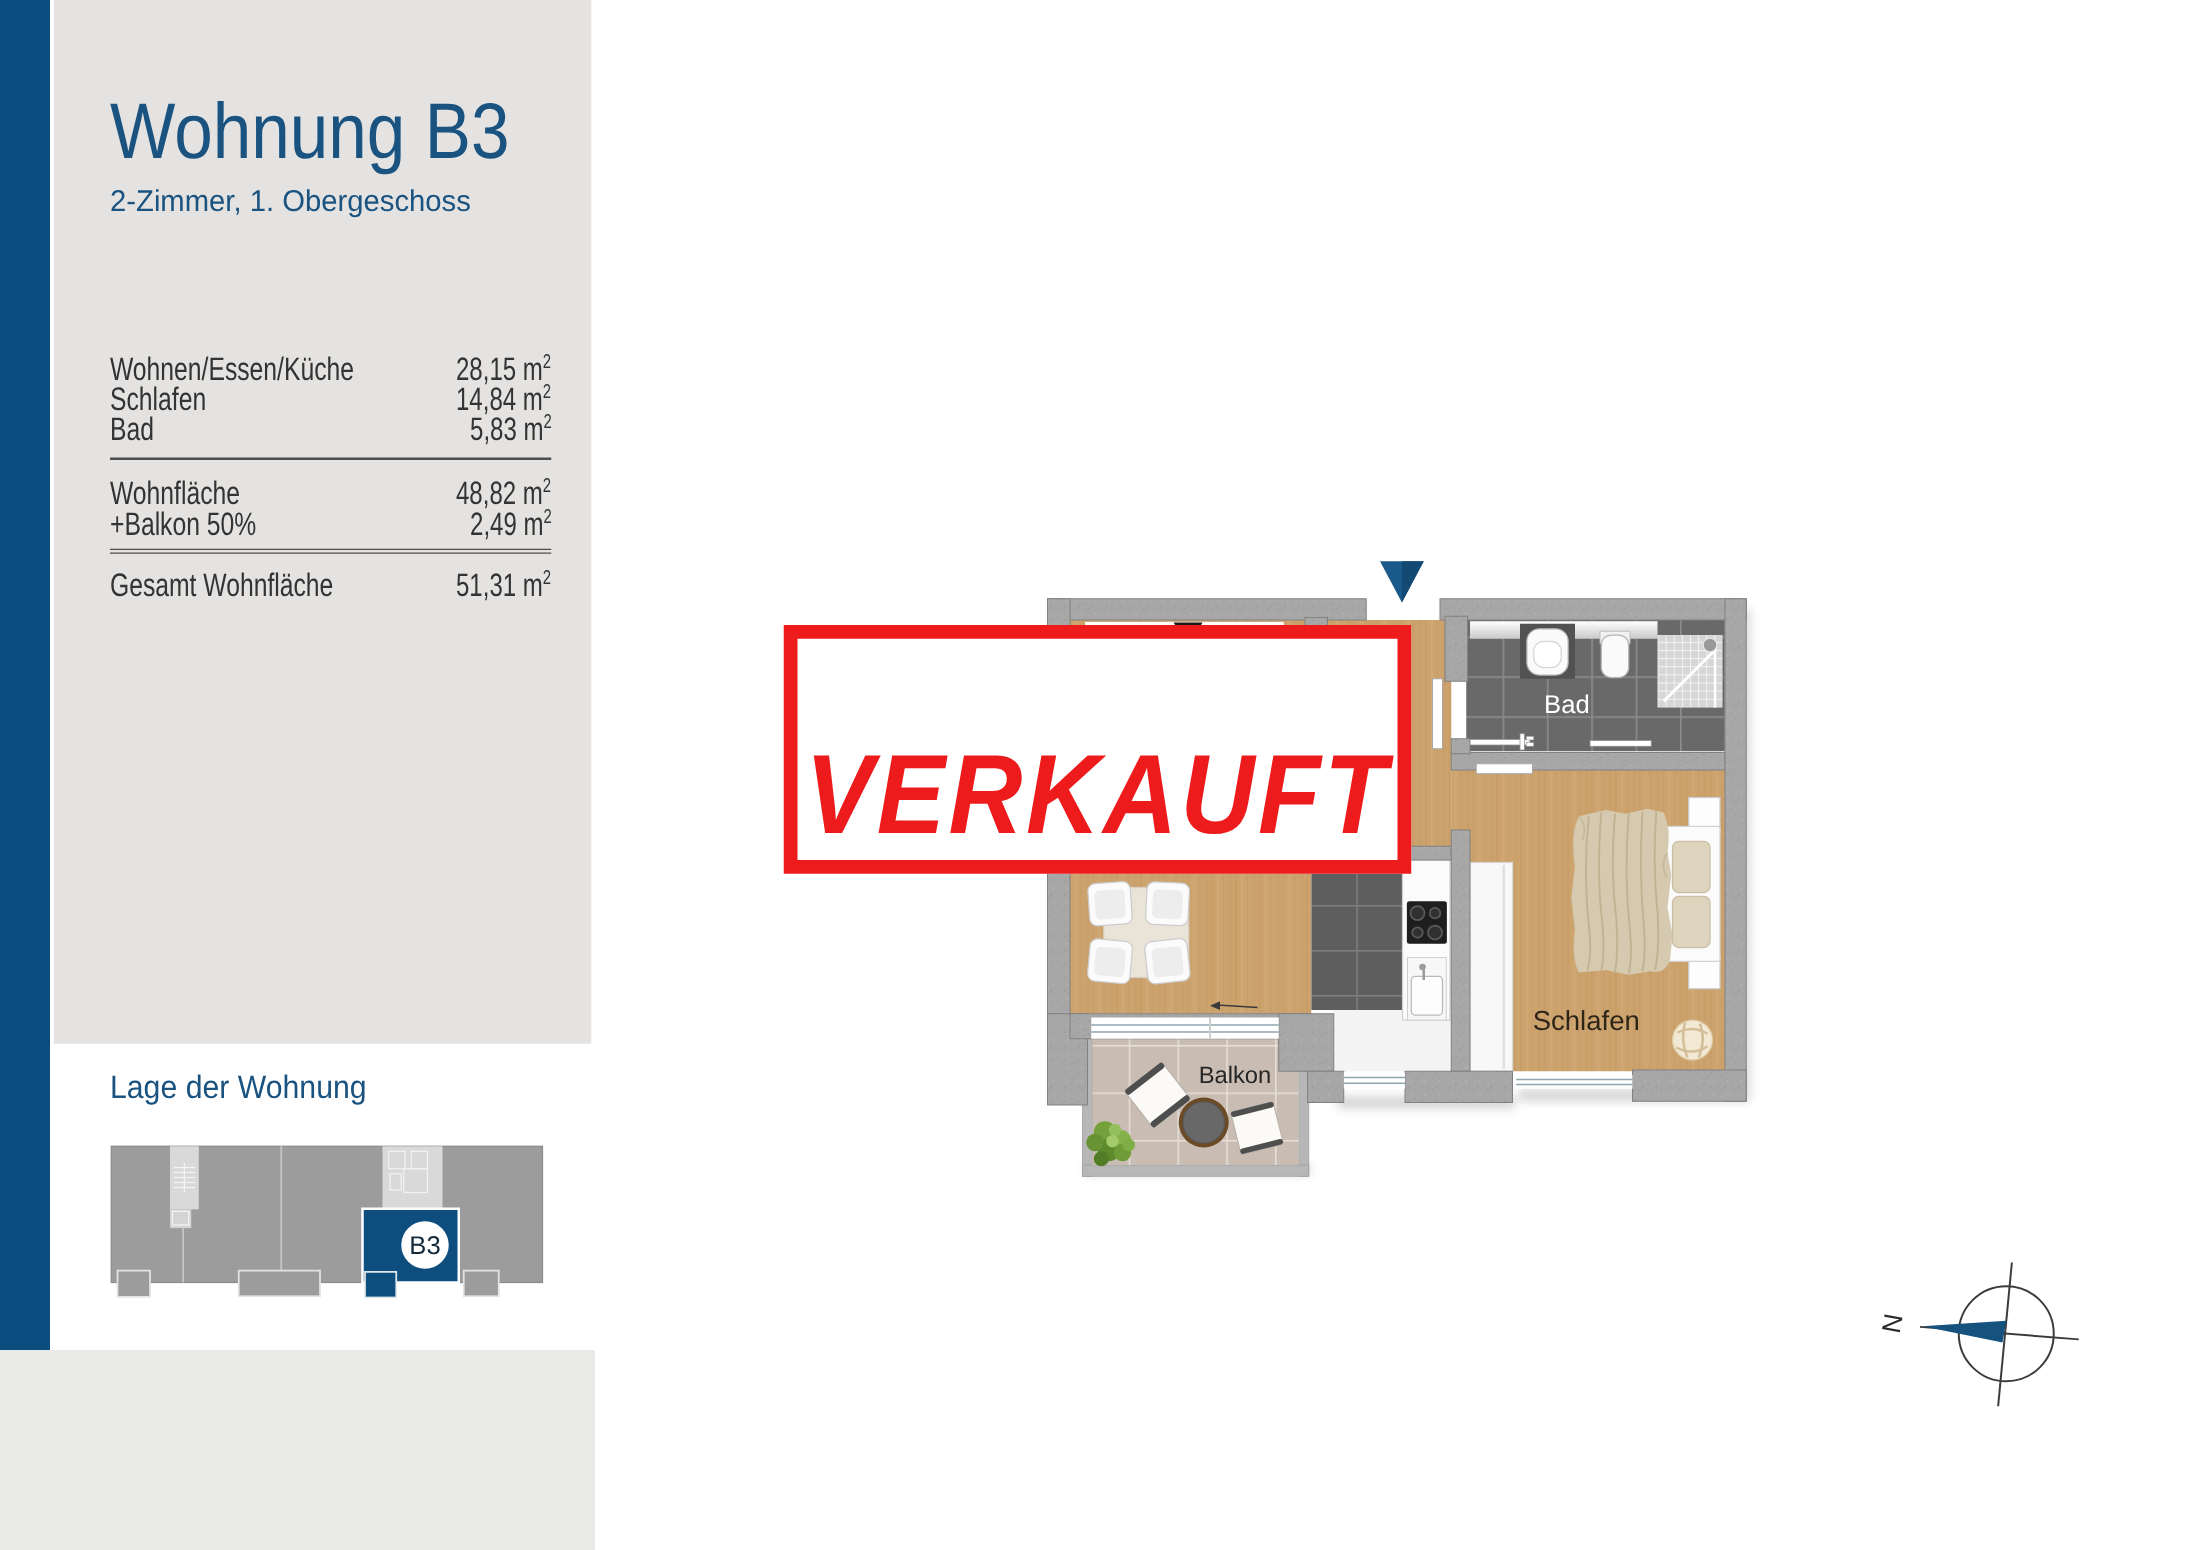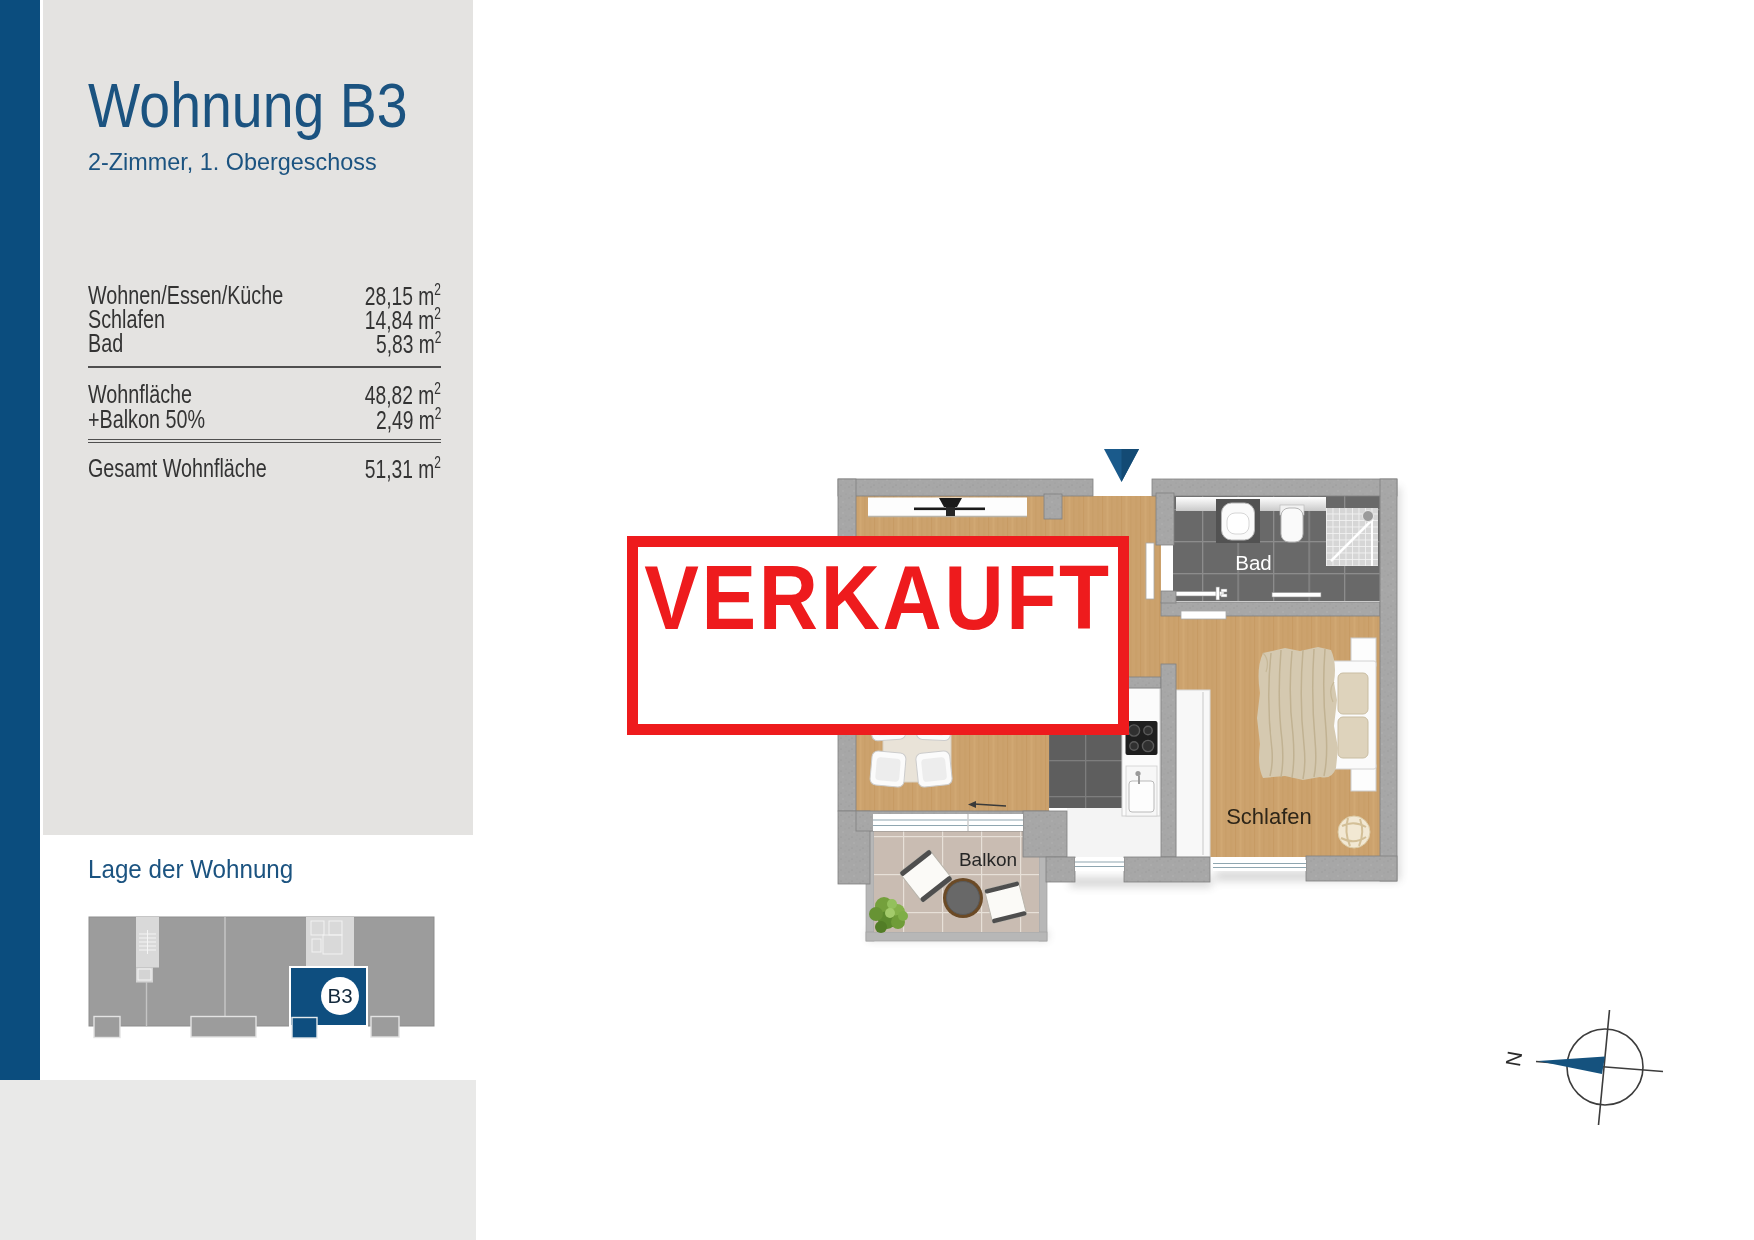--- a/index.html
+++ b/index.html
@@ -335,15 +335,15 @@
 
 <line x1="1609.5" y1="1010" x2="1598.5" y2="1125" stroke="#3c3c3c" stroke-width="1.6"></line>
 
 <line x1="1536" y1="1061.5" x2="1663" y2="1071.5" stroke="#3c3c3c" stroke-width="1.6"></line>
 
 <polygon points="1538,1061 1605,1056.5 1602,1074" fill="#15527e"></polygon>
 
 <text x="1521" y="1060" font-size="21" fill="#2a2a2a" opacity="0.999" text-anchor="middle" transform="rotate(-80 1521 1060)" font-family="Liberation Sans, sans-serif">N</text>
 </svg>
 
-<div class="abs" style="left:627px;top:536px;width:480px;height:177px;border:11px solid #ee1b1d;background:#ffffff;display:flex;align-items:flex-start;justify-content:center;">
+<div class="abs" style="left:627px;top:500px;width:480px;height:177px;border:11px solid #ee1b1d;background:#ffffff;display:flex;align-items:flex-end;justify-content:center;font-style:italic;">
   <span style="font-size:90px;font-weight:bold;letter-spacing:3px;color:#ee1b1d;transform:scaleX(0.91);transform-origin:50% 50%;display:inline-block;">VERKAUFT</span>
 </div>
 
 </body></html>

